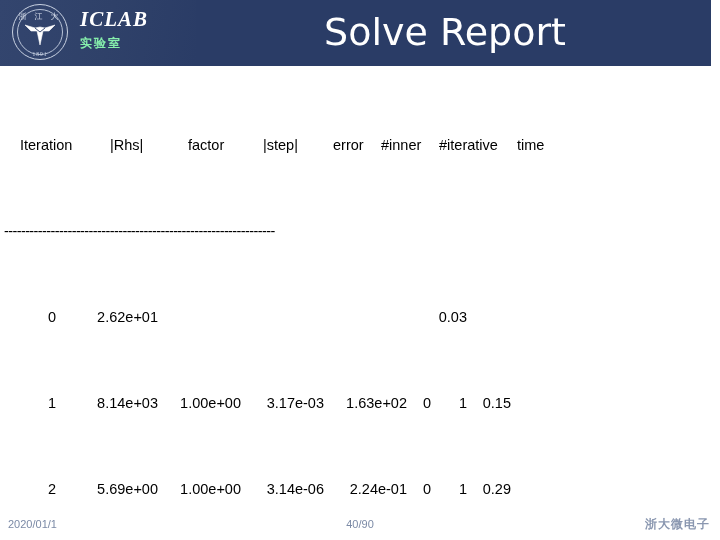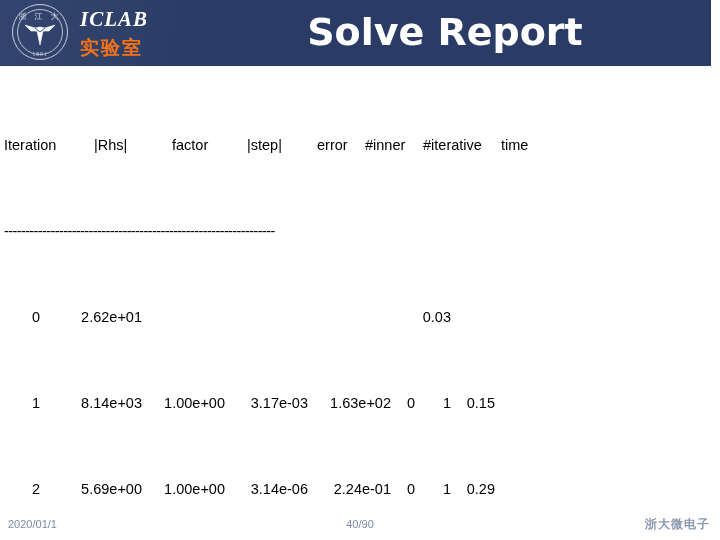--- a/index.html
+++ b/index.html
@@ -99,52 +99,52 @@
     font-size: 21px;
     font-weight: 700;
     color: #ffffff;
     letter-spacing: 1px;
   }
   #lab-cn-text {
     position: absolute;
     left: 72px;
     top: 33px;
     font-family: "DejaVu Sans", sans-serif;
-    font-size: 19px;
+    font-size: 12px;
     font-weight: 700;
-    color: #f97316;
+    color: #86efac;
     letter-spacing: 2px;
   }
   #slide-title {
     position: absolute;
     left: 210px;
     top: 6px;
     width: 470px;
     text-align: center;
     font-family: "DejaVu Sans", sans-serif;
     font-size: 38px;
-    font-weight: 700;
+    font-weight: 400;
     color: #ffffff;
     line-height: 52px;
     white-space: nowrap;
   }
 
   
   #report-body {
     position: absolute;
     left: 4px;
     top: 70px;
     width: 712px;
     font-family: "Liberation Sans", sans-serif;
     font-size: 14.5px;
     color: #000000;
     line-height: 21.5px;
     white-space: pre;
   }
-  .line { white-space: pre; display: block; height: 21.5px; }
+  .line { white-space: pre; display: block; height: 21.5px; margin-left: 16px; }
   .rule { display: block; height: 21.5px; letter-spacing: -0.6px; }
 
   
   .cell { display: inline-block; text-align: right; }
   .cell-l { display: inline-block; text-align: left; }
 
   
   #footer-date {
     position: absolute;
     left: 8px;

